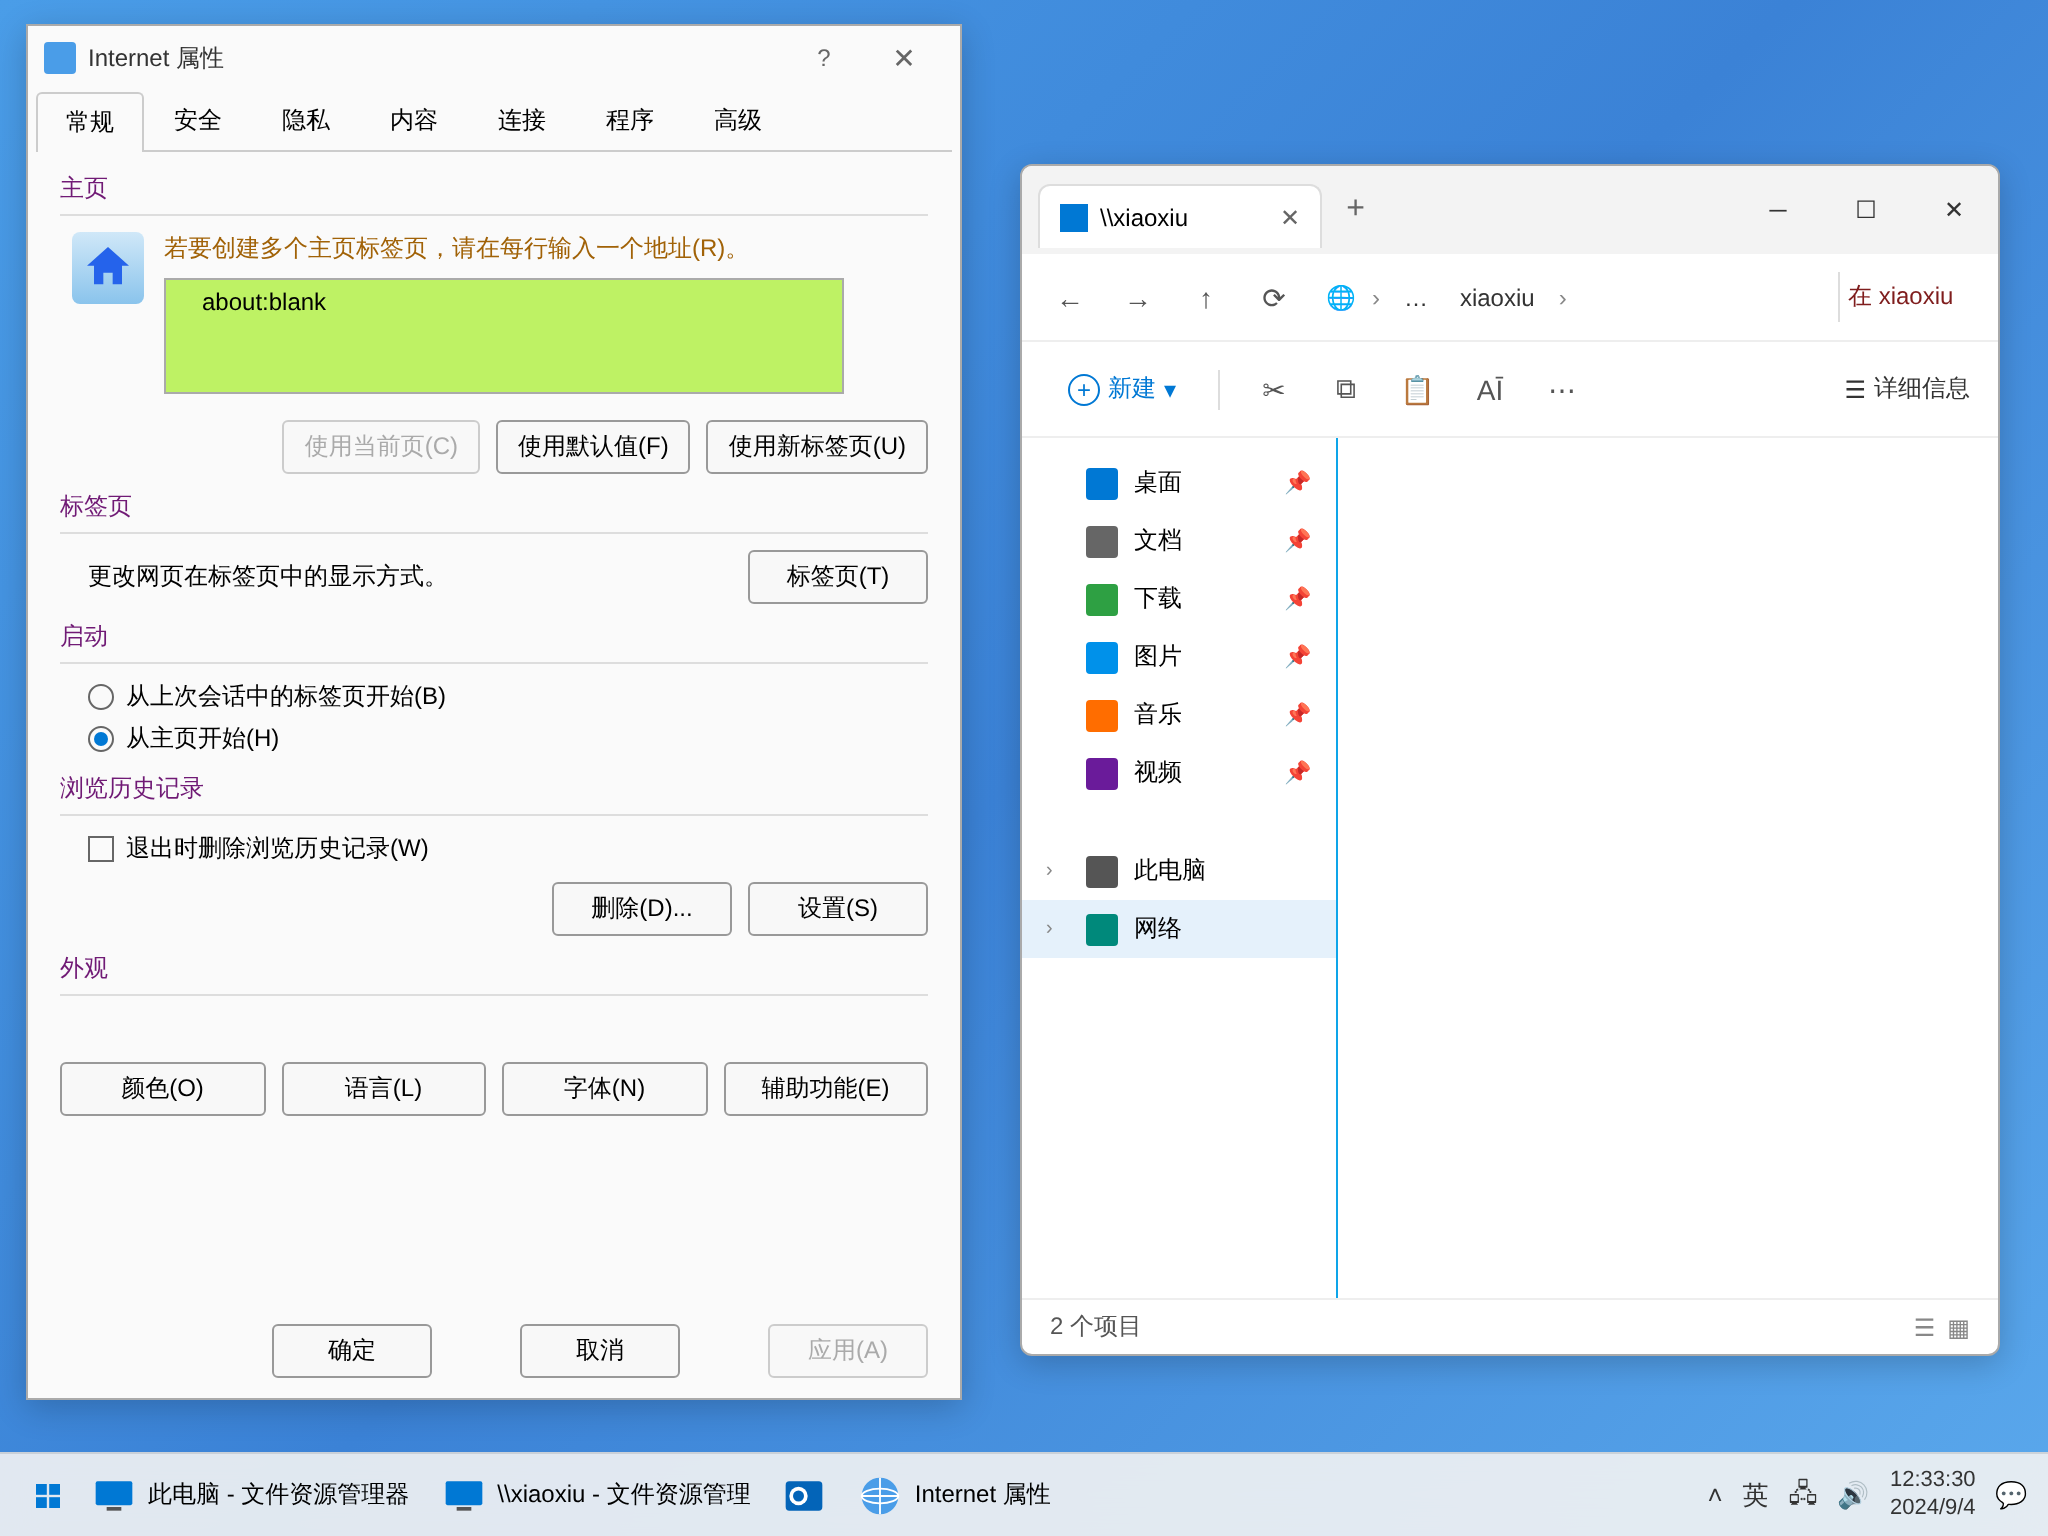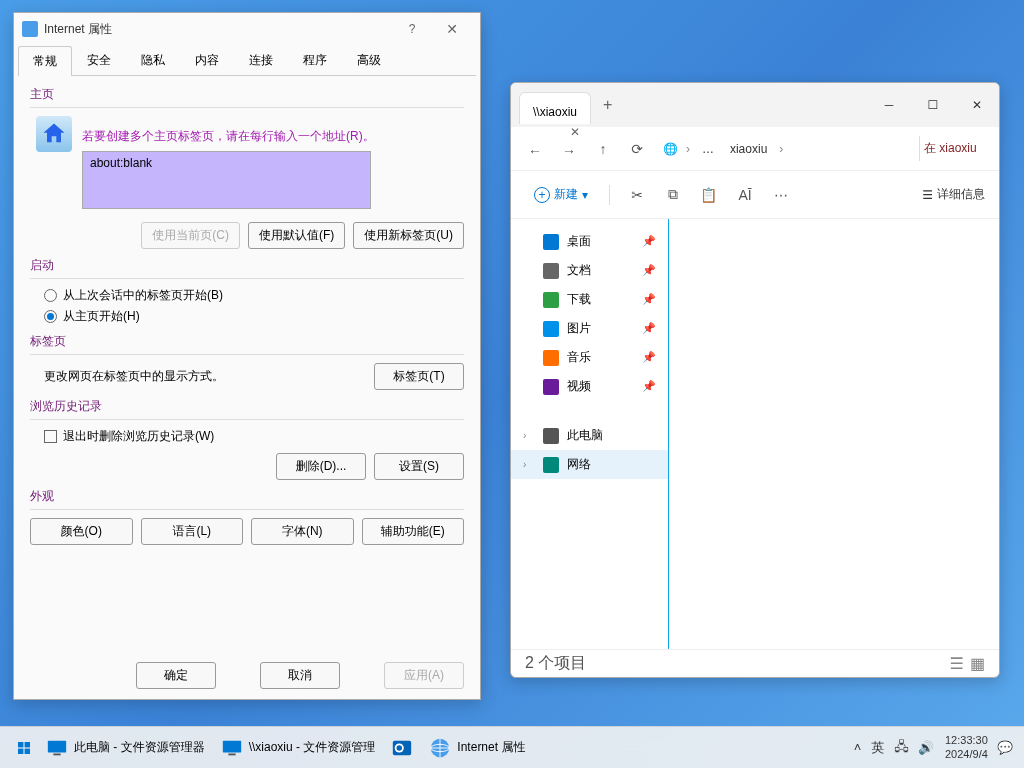--- a/index.html
+++ b/index.html
@@ -17,40 +17,40 @@
 .tab { padding: 6px 14px; font-size: 12px; cursor: pointer; border: 1px solid transparent; border-bottom: none; }
 .tab.active { background: #fafafa; border-color: #ccc; border-radius: 3px 3px 0 0; position: relative; top: 1px; }
 
 .content { padding: 10px 16px; font-size: 12px; }
 .group { margin-bottom: 8px; }
 .group-label { font-size: 12px; color: #701a75; margin-bottom: 4px; }
 .group-line { border-bottom: 1px solid #ddd; margin-bottom: 8px; margin-top: 2px;}
 .home-row { display: flex; align-items: flex-start; gap: 10px; margin: 6px 0 10px 6px;}
 .home-icon { width: 36px; height: 36px; background: linear-gradient(#d0e8f8,#8ac4ec); border-radius: 4px; flex-shrink: 0; display:flex; align-items:center; justify-content:center; }
 .home-icon svg { width: 28px; height: 28px; }
-.home-text { font-size: 12px; color: #a21caf; margin-bottom: 6px; margin-top: 12px; }
-.home-input { width: 289px; height: 58px; border: 1px solid #aaa; padding: 4px 7px; font-size: 12px; resize: none; background: #c4b5fd; }
+.home-text { font-size: 12px; color: #a16207; margin-bottom: 6px; }
+.home-input { width: 340px; height: 58px; border: 1px solid #aaa; padding: 4px 18px; font-size: 12px; resize: none; background: #bef264; }
 .btn-row { display: flex; gap: 8px; justify-content: flex-end; margin: 8px 0; }
 .btn { padding: 4px 10px; font-size: 12px; border: 1px solid #999; background: #f8f8f8; cursor: pointer; border-radius: 3px; min-width: 90px; text-align: center; }
 .btn.disabled { color: #aaa; border-color: #ccc; cursor: default; }
 .radio-row, .check-row { display: flex; align-items: center; gap: 6px; margin: 4px 0 4px 14px; font-size: 12px; }
 .radio { width: 13px; height: 13px; border: 1px solid #666; border-radius: 50%; display: inline-flex; align-items: center; justify-content: center; }
 .radio.checked::after { content:''; width: 7px; height: 7px; background: #0078d4; border-radius: 50%; }
 .checkbox { width: 13px; height: 13px; border: 1px solid #666; }
 .desc { font-size: 12px; margin: 4px 0 8px 14px; }
 .btn-row-right { display:flex; gap:8px; justify-content:flex-end; margin:8px 0;}
 .btn-row-4 { display: flex; gap: 8px; margin: 8px 0; }
-.btn-row-4 .btn { flex: 1; min-width: 0; }
+.btn-row-4 .btn { flex: 1; min-width: 0; margin-top: 25px; }
 .dlg-footer { position: absolute; bottom: 10px; right: 16px; display: flex; gap: 8px; }
 .dlg-footer .btn { min-width: 80px; margin-left: 36px; }
 
 
 .explorer { position: absolute; left: 510px; top: 82px; width: 490px; height: 596px; background: #fff; border: 1px solid #aaa; box-shadow: 0 4px 16px rgba(0,0,0,0.2); border-radius: 6px; overflow:hidden; }
 .exp-titlebar { height: 44px; display:flex; align-items:center; background: #f3f3f3; }
-.exp-tab { display:flex; align-items:center; gap:6px; padding: 6px 10px; background:#fff; border-radius: 6px 6px 0 0; margin: 6px 0 0 8px; font-size: 12px; height:32px; border:1px solid #ddd; border-bottom:none;flex-direction:column;}
+.exp-tab { display:flex; align-items:center; gap:6px; padding: 6px 10px; background:#fff; border-radius: 6px 6px 0 0; margin: 6px 0 0 8px; font-size: 12px; height:32px; border:1px solid #ddd; border-bottom:none;}
 .exp-tab .tabicon { width:14px; height:14px; background:#0078d4; }
 .exp-tab .x { margin-left: 40px; cursor:pointer; color:#666; }
 .exp-add { margin-left: 12px; font-size: 16px; color:#666; cursor:pointer; }
 .exp-winbtns { margin-left:auto; display:flex; }
 .exp-winbtn { width:44px; height:32px; display:flex; align-items:center; justify-content:center; cursor:pointer; font-size:12px; color:#333;}
 .exp-nav { height: 44px; display:flex; align-items:center; gap:6px; padding: 0 10px; border-bottom:1px solid #eee; background:#fff;}
 .nav-btn { width:28px; height:28px; display:flex; align-items:center; justify-content:center; cursor:pointer; color:#555; border-radius:4px; font-size:14px;}
 .addr { flex:1; display:flex; align-items:center; gap:8px; padding: 0 6px; font-size:12px; color:#333;}
 .addr .crumb { padding: 2px 4px; }
 .addr .sep { color:#888; }
@@ -66,21 +66,21 @@
 .side-item { display:flex; align-items:center; gap:8px; padding: 6px 12px; font-size:12px; cursor:pointer;}
 .side-item.sel { background:#e5f1fb; }
 .side-item .chev { width:12px; color:#888; font-size:10px;}
 .side-item .sicon { width:16px; height:16px; border-radius:2px; }
 .side-pin { margin-left:auto; color:#888; font-size:11px;}
 .sicon.desktop{background:#0078d4;} .sicon.doc{background:#666;} .sicon.dl{background:#2ea043;} .sicon.pic{background:#0091ea;} .sicon.music{background:#ff6d00;} .sicon.video{background:#6a1b9a;} .sicon.pc{background:#555;} .sicon.net{background:#00897b;}
 .filearea { flex:1; padding: 10px 14px; }
 .file-item { display:flex; align-items:center; gap:10px; padding: 6px 4px; font-size:12px; cursor:pointer;}
 .file-icon { width:36px; height:36px; display:flex; align-items:center; justify-content:center;}
 .file-icon.dl-share svg, .file-icon.printer svg { width:34px; height:34px; }
-.exp-status { height:28px; border-top:1px solid #eee; display:flex; align-items:center; padding:0 14px; font-size:16px; color:#555;}
+.exp-status { height:28px; border-top:1px solid #eee; display:flex; align-items:center; padding:0 14px; font-size:12px; color:#555;}
 .status-views { margin-left:auto; display:flex; gap:6px; color:#888;}
 
 
 .taskbar { position:absolute; bottom:0; left:0; right:0; height:42px; background: rgba(243,243,243,0.9); backdrop-filter: blur(10px); display:flex; align-items:center; padding:0 10px; border-top:1px solid rgba(0,0,0,0.1);}
 .tb-item { display:flex; align-items:center; gap:6px; padding: 4px 8px; font-size:12px; cursor:pointer; border-radius:4px; height:32px;}
 .tb-start { width:28px; height:28px; display:flex; align-items:center; justify-content:center;}
 .tb-appicon { width:22px; height:22px; }
 .tb-tray { margin-left:auto; display:flex; align-items:center; gap:10px; font-size:11px; color:#333;}
 .tb-clock { text-align:right; line-height:1.2; font-size:11px;}
 .tray-icon { cursor:pointer; font-size:13px;}
@@ -121,38 +121,38 @@
         </div>
       </div>
       <div class="btn-row">
         <div class="btn disabled">使用当前页(C)</div>
         <div class="btn">使用默认值(F)</div>
         <div class="btn">使用新标签页(U)</div>
       </div>
     </div>
 
     <div class="group">
+      <div class="group-label">标签页</div>
+      <div class="group-line"></div>
+      <div style="display:flex; align-items:center; justify-content:space-between;">
+        <div class="desc" style="margin:0 0 0 14px;">更改网页在标签页中的显示方式。</div>
+        <div class="btn">标签页(T)</div>
+      </div>
+    </div>
+
+    <div class="group">
       <div class="group-label">启动</div>
       <div class="group-line"></div>
       <div class="radio-row">
         <span class="radio"></span>
         <span>从上次会话中的标签页开始(B)</span>
       </div>
       <div class="radio-row">
         <span class="radio checked"></span>
         <span>从主页开始(H)</span>
-      </div>
-    </div>
-
-    <div class="group">
-      <div class="group-label">标签页</div>
-      <div class="group-line"></div>
-      <div style="display:flex; align-items:center; justify-content:space-between;">
-        <div class="desc" style="margin:0 0 0 14px;">更改网页在标签页中的显示方式。</div>
-        <div class="btn">标签页(T)</div>
       </div>
     </div>
 
     <div class="group">
       <div class="group-label">浏览历史记录</div>
       <div class="group-line"></div>
       <div class="check-row">
         <span class="checkbox"></span>
         <span>退出时删除浏览历史记录(W)</span>
       </div>

